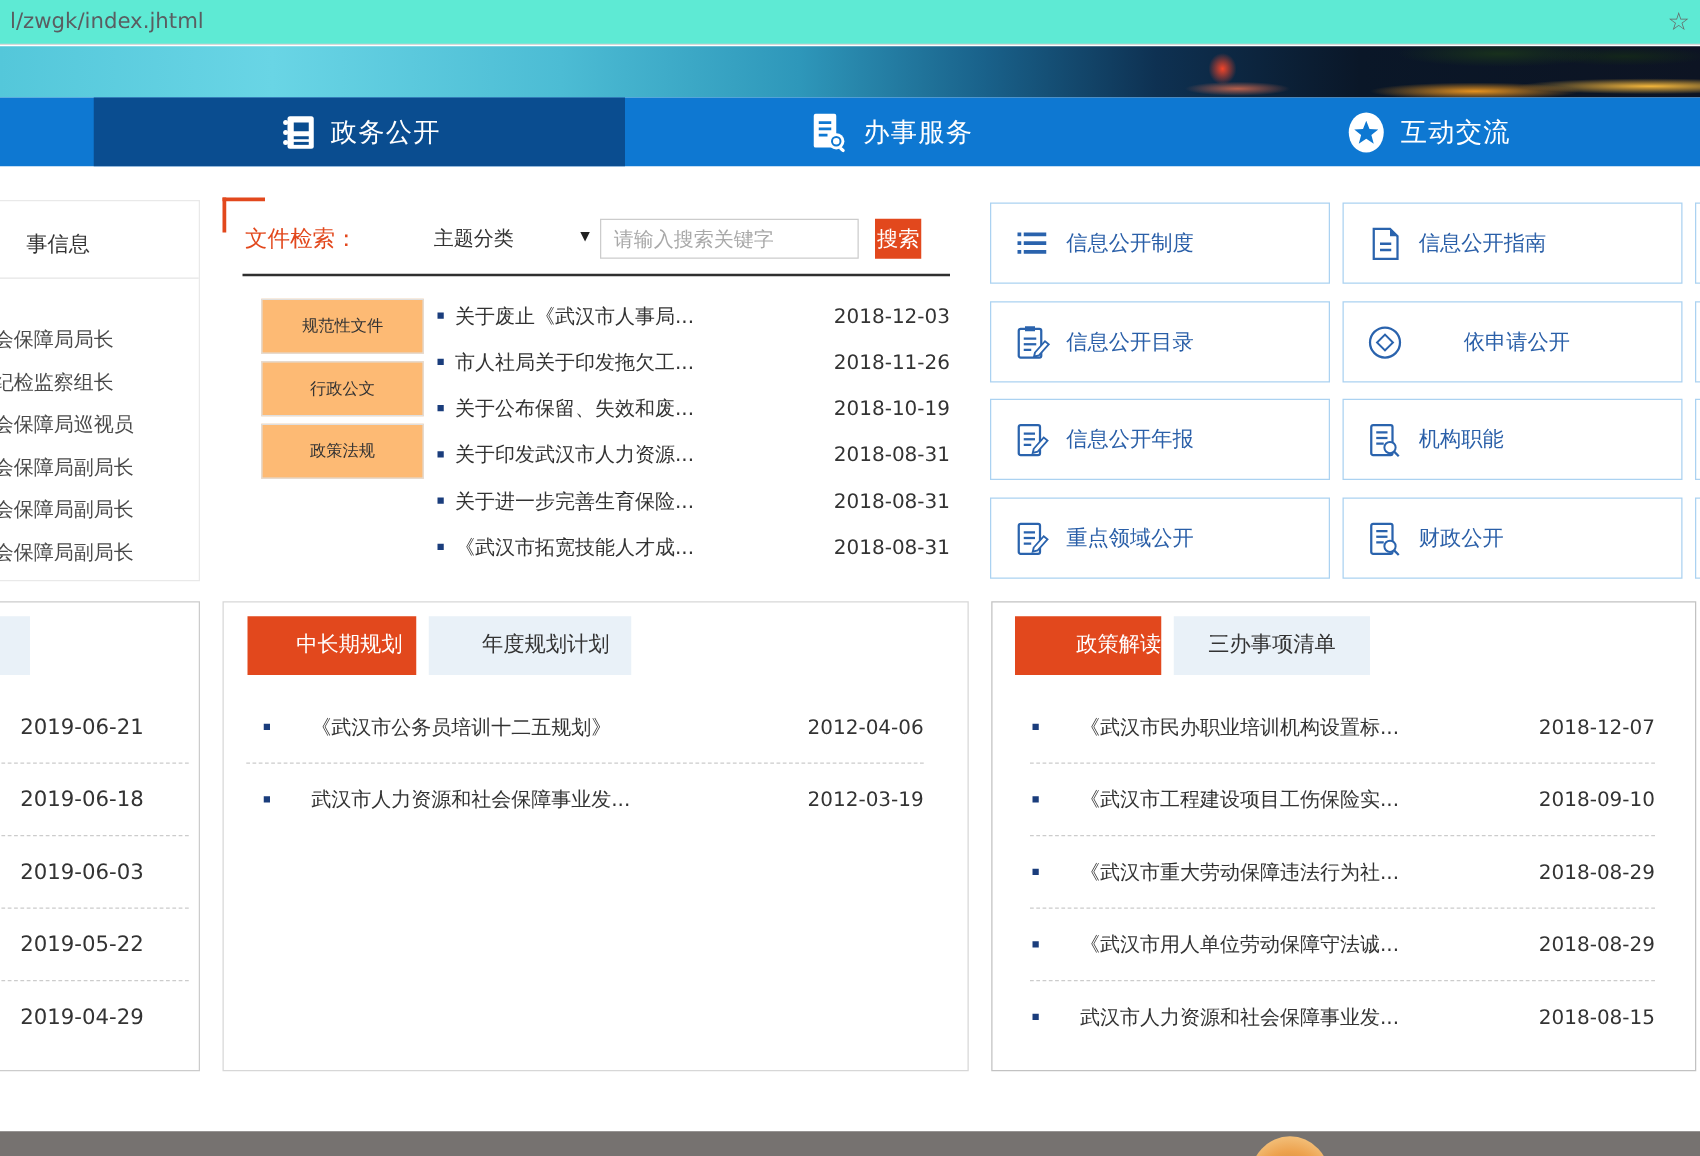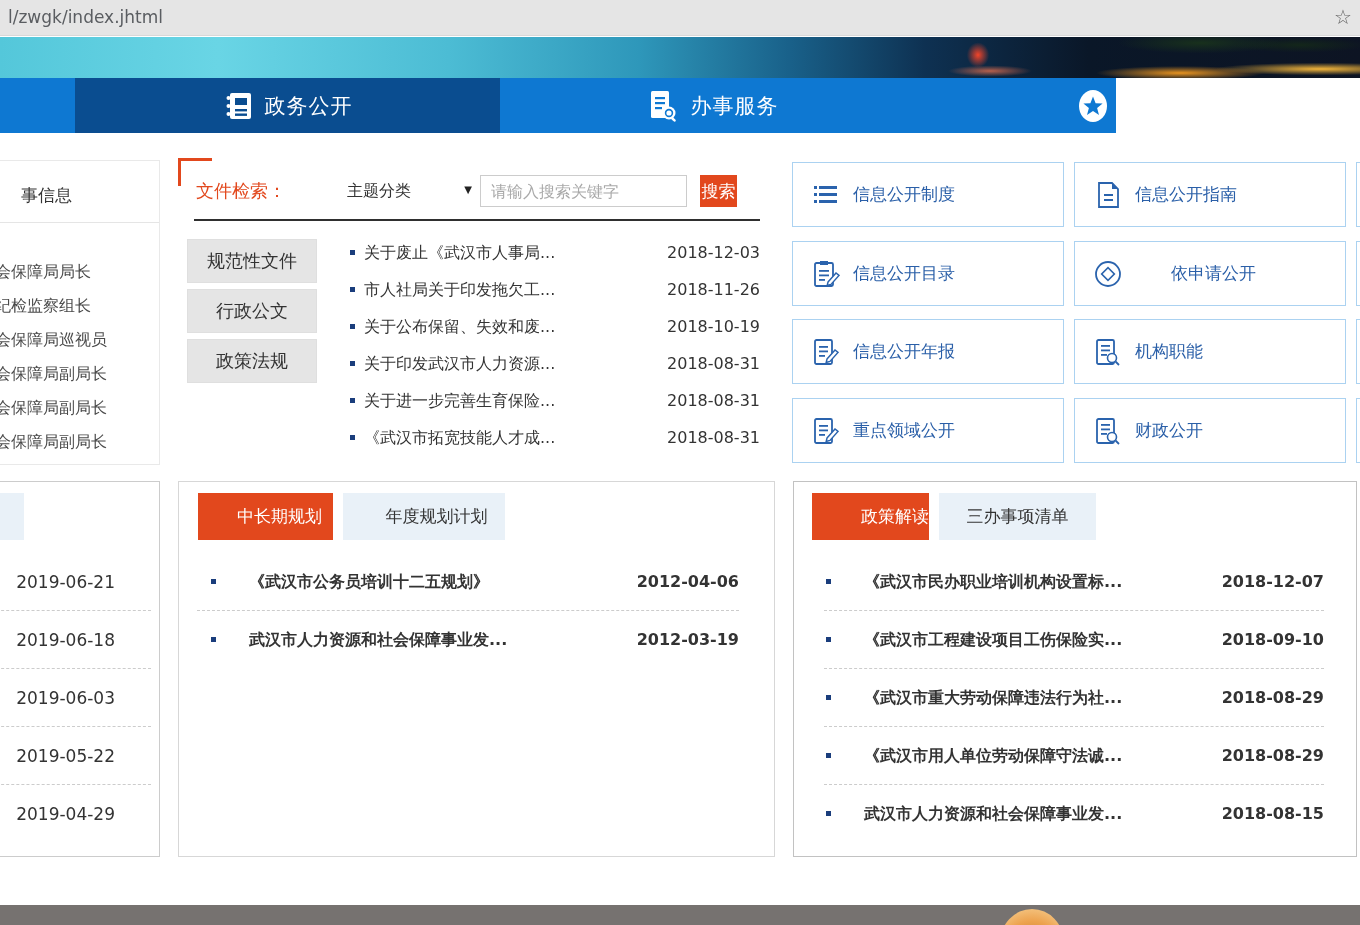--- a/index.html
+++ b/index.html
@@ -2,36 +2,36 @@
 <html><head>
 <meta charset="utf-8">
 <style>
   * { margin:0; padding:0; box-sizing:border-box; }
   html,body { width:1360px; height:925px; }
   body {
     position:relative; overflow:hidden; background:#fff;
     font-family:"DejaVu Sans","Liberation Sans",sans-serif; color:#333;
   }
   
-  .urlbar { position:absolute; left:0; top:0; width:1360px; height:36px; background:#e5e5e5; border-bottom:1px solid #d8d8d8; }
+  .urlbar { position:absolute; left:0; top:0; width:1360px; height:36px; background:#5eead4; border-bottom:1px solid #d8d8d8; }
   .url-text { position:absolute; left:8px; top:7px; font-size:17px; color:#5a5d61; }
   .bookmark { position:absolute; right:8px; top:5px; font-size:20px; color:#666; cursor:pointer; }
   
   .banner { position:absolute; left:0; top:37px; width:1360px; height:41px;
     background:
       radial-gradient(ellipse 16px 18px at 978px 18px, rgba(255,70,40,.95), rgba(255,70,40,0) 70%),
       radial-gradient(ellipse 60px 8px at 990px 34px, rgba(255,120,80,.7), transparent 70%),
       radial-gradient(ellipse 120px 10px at 1180px 36px, rgba(255,160,30,.9), transparent 70%),
       radial-gradient(ellipse 150px 9px at 1320px 32px, rgba(255,190,60,.95), transparent 70%),
       radial-gradient(ellipse 110px 14px at 1200px 6px, rgba(25,50,28,.95), transparent 75%),
       radial-gradient(ellipse 90px 10px at 1300px 8px, rgba(20,40,25,.9), transparent 75%),
       linear-gradient(90deg,#54c7da 0%,#69d5e5 16%,#4cbcd4 33%,#2e97ba 47%,#19618a 58%,#0e3152 68%,#0a1728 80%,#0d1423 100%);
   }
   
-  .nav { position:absolute; left:0; top:78px; width:1116px; height:55px; background:#0e78d2; }
+  .nav { position:absolute; left:0; top:78px; width:1360px; height:55px; background:#0e78d2; }
   .nav-tab { position:absolute; top:0; height:55px; display:flex; align-items:center; justify-content:center; gap:12px; color:#fff; font-size:21px; letter-spacing:1px; cursor:pointer; }
   .nav-tab.active { background:#0a4d90; }
   
   .panel { position:absolute; background:#fff; }
   
   .sidebar { left:-10px; top:160px; width:170px; height:305px; border:1px solid #e9e9e9; overflow:hidden; }
   .sidebar-h { position:absolute; left:30px; top:23px; font-size:17px; color:#333; white-space:nowrap; }
   .sidebar-sep { position:absolute; left:0; top:61px; width:170px; height:1px; background:#e5e5e5; }
   .sidebar-list { position:absolute; left:4px; top:94px; width:166px; }
   .sidebar-item { height:34px; line-height:34px; font-size:16px; color:#4a4a4a; white-space:nowrap; cursor:pointer; }
@@ -39,39 +39,39 @@
   .fs-bracket-h { position:absolute; left:178px; top:158px; width:34px; height:3px; background:#e2481d; }
   .fs-bracket-v { position:absolute; left:178px; top:158px; width:3px; height:28px; background:#e2481d; }
   .fs-title { position:absolute; left:196px; top:179px; font-size:18px; color:#e2481d; }
   .fs-select { position:absolute; left:330px; top:176px; width:146px; height:30px; font-size:16px; color:#333; cursor:pointer; }
   .fs-select .val { position:absolute; left:17px; top:5px; }
   .fs-select .arr { position:absolute; right:4px; top:8px; font-size:10px; color:#222; }
   .fs-input { position:absolute; left:480px; top:175px; width:207px; height:32px; border:1px solid #ccc; font-size:16px; color:#333; padding:0 10px; font-family:inherit; }
   .fs-input::placeholder { color:#a9a9a9; }
   .fs-btn { position:absolute; left:700px; top:175px; width:37px; height:32px; background:#e2481d; color:#fff; font-size:17px; border:none; cursor:pointer; font-family:inherit; }
   .fs-sep { position:absolute; left:194px; top:219px; width:566px; height:2px; background:#2f2f2f; }
-  .cat-btn { position:absolute; left:187px; width:130px; height:44px; border:1px solid #dfdfdf; background:#e5e5e5; font-size:18px; color:#333; cursor:pointer; font-family:inherit; }
+  .cat-btn { position:absolute; left:209px; width:130px; height:44px; border:1px solid #dfdfdf; background:#fdba74; font-size:13px; color:#333; cursor:pointer; font-family:inherit; }
   
   .doc-list { position:absolute; left:350px; top:234px; width:410px; }
   .doc-row { height:37px; line-height:37px; font-size:16px; color:#333; white-space:nowrap; position:relative; }
   .bullet { display:inline-block; width:5px; height:5px; background:#1a3d7c; vertical-align:middle; margin-right:9px; margin-top:-3px; }
   .doc-row .t { cursor:pointer; }
   .doc-row .d { position:absolute; right:0; top:0; }
   
   .info-box { position:absolute; width:272px; height:65px; border:1px solid #abd2f1; background:#fff; display:flex; align-items:center; cursor:pointer; }
   .info-box .ic { margin-left:18px; width:30px; height:30px; flex:none; }
   .info-box .lb { margin-left:12px; font-size:17px; color:#2a5fa8; white-space:nowrap; }
   .info-sliver { position:absolute; left:1356px; width:20px; height:65px; border:1px solid #abd2f1; background:#fff; }
   
   .bpanel { top:481px; height:376px; border:1px solid #c9c9c9; }
   .tab { position:absolute; top:11px; height:47px; line-height:47px; text-align:center; font-size:17px; cursor:pointer; }
   .tab.red { background:#e2481d; color:#fff; }
   .tab.lite { background:#e9f1f8; color:#333; }
   .blist { position:absolute; top:71px; }
-  .brow { height:58px; line-height:58px; font-size:16px; color:#333; position:relative; white-space:nowrap; border-bottom:1px dashed #ccc;font-weight:bold; }
+  .brow { height:58px; line-height:58px; font-size:16px; color:#333; position:relative; white-space:nowrap; border-bottom:1px dashed #ccc; }
   .brow:last-child { border-bottom:none; }
   .brow .t { margin-left:24px; cursor:pointer; }
   .brow .d { position:absolute; right:0; top:0; }
   .date-list { position:absolute; left:0; top:71px; width:160px; }
   .date-row { height:58px; line-height:58px; font-size:17px; color:#333; text-align:right; padding-right:36px; border-bottom:1px dashed #ccc; }
   .date-row:last-child { border-bottom:none; }
   .ltab-frag { position:absolute; left:-20px; top:11px; width:53px; height:47px; background:#e9f1f8; }
   
   .footer { position:absolute; left:0; top:905px; width:1360px; height:20px; background:#767270; overflow:hidden; }
   .emblem { position:absolute; left:1000px; top:4px; width:64px; height:34px; border-radius:50% 50% 0 0/100% 100% 0 0;

